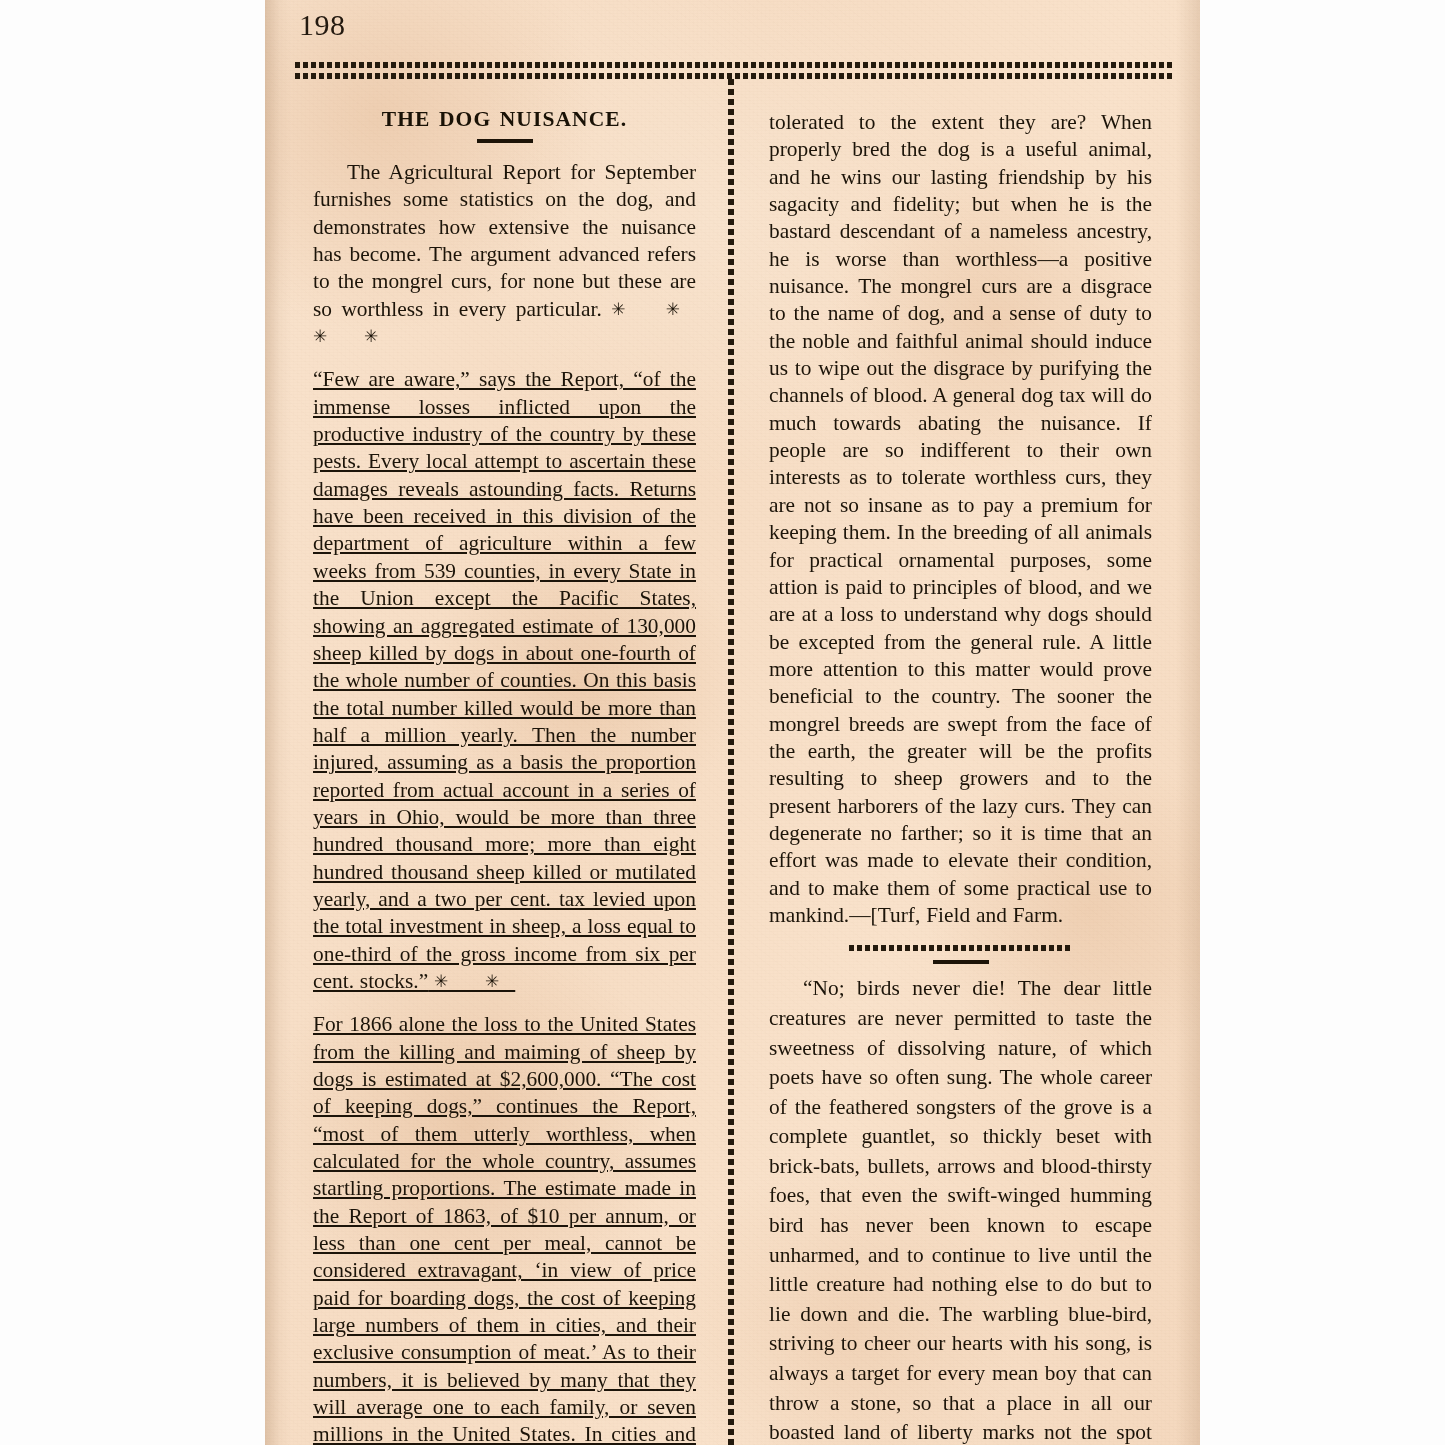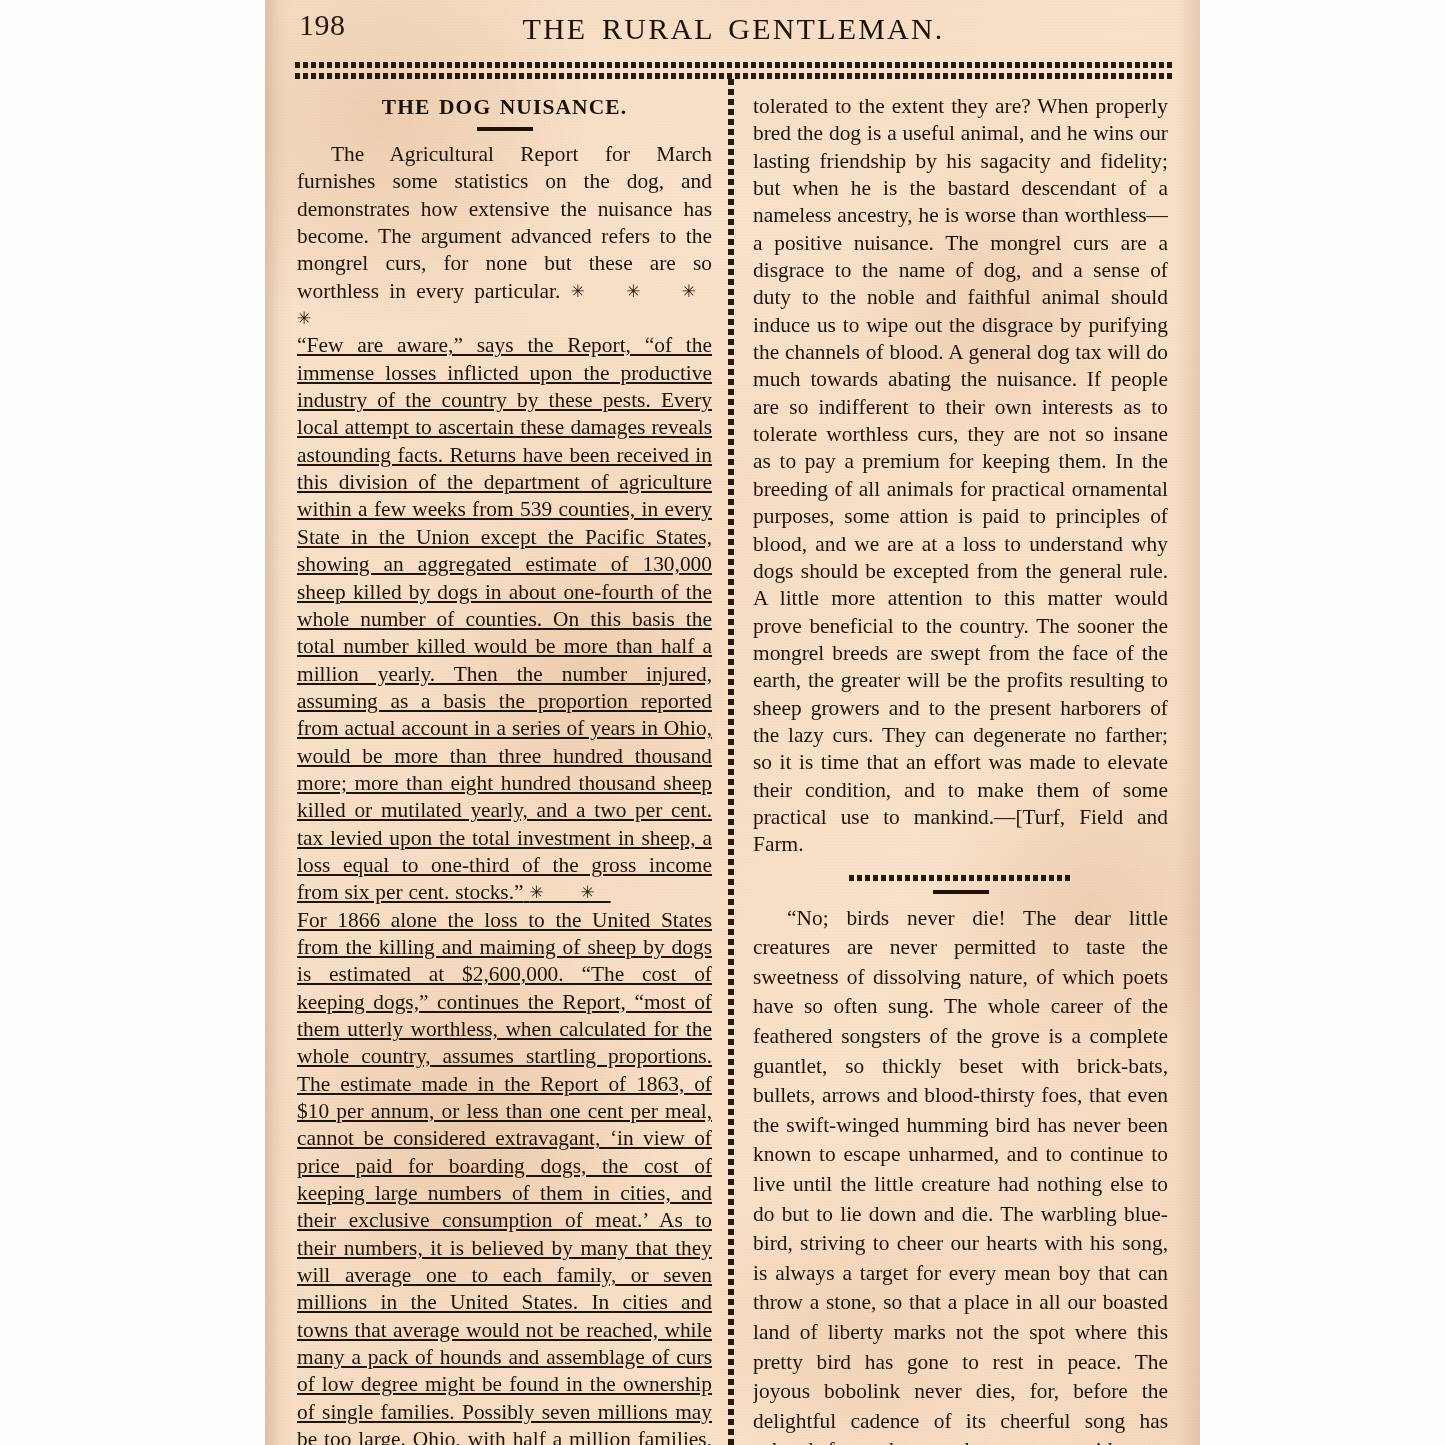--- a/index.html
+++ b/index.html
@@ -135,40 +135,40 @@
         rgba(0,0,0,0) 6px, rgba(0,0,0,0) 10px);
   }
 
   
   .headline {
     text-align: center;
     font-size: 21.5px;
     font-weight: bold;
     letter-spacing: 1.1px;
     color: #1a1206;
-    margin: 2px 0 0 0;
+    margin: 14px 0 0 0;
     word-spacing: 2px;
   }
   .headline-rule {
     width: 56px;
     height: 4px;
     background: #1d1408;
     margin: 7px auto 10px auto;
   }
   .section-dotrule {
     width: 224px;
     height: 6px;
     margin: 16px auto 9px auto;
     background-image: repeating-linear-gradient(90deg,
         #241a0d 0px, #241a0d 5px,
         rgba(0,0,0,0) 5px, rgba(0,0,0,0) 8px);
   }
 
   p.body {
-    margin: 0;
+    margin: 16px;
     text-indent: 34px;
     text-align: justify;
     font-size: 21.4px;
     line-height: 27.35px;
     color: #1c1409;
     word-spacing: 0.5px;
     -webkit-hyphens: none;
     hyphens: none;
   }
   p.body.loose {
@@ -191,37 +191,36 @@
   <div id="sheet">
     <div id="grain"></div>
   </div>
   <div id="spine-shade"></div>
   <div id="edge-shade"></div>
 
   <div id="content">
 
     <div id="masthead">
       <div id="page-number">198</div>
-      <div id="masthead-title">THE RURAL GENTLEMAN.</div>
     </div>
 
     <div class="dotrule" id="rule-top-1"></div>
     <div class="dotrule" id="rule-top-2"></div>
 
     <div id="columns">
 
       <div id="col-divider"></div>
 
       <div class="column" id="col-left">
 
         <div class="headline">THE DOG NUISANCE.</div>
         <div class="headline-rule"></div>
 
         <p class="body">
-          <span>The Agricultural Report for March furnishes some statistics on the dog, and demonstrates how extensive the nuisance has become. The argument advanced refers to the mongrel curs, for none but these are so worthless in every particular.</span>
+          <span>The Agricultural Report for September furnishes some statistics on the dog, and demonstrates how extensive the nuisance has become. The argument advanced refers to the mongrel curs, for none but these are so worthless in every particular.</span>
           <span class="starmark">✳ ✳ ✳ ✳</span>
         </p>
 
         <p class="body" style="text-indent:0;">
           <span>“Few are aware,” says the Report, “of the immense losses inflicted upon the productive industry of the country by these pests. Every local attempt to ascertain these damages reveals astounding facts. Returns have been received in this division of the department of agriculture within a few weeks from 539 counties, in every State in the Union except the Pacific States, showing an aggregated estimate of 130,000 sheep killed by dogs in about one-fourth of the whole number of counties. On this basis the total number killed would be more than half a million yearly. Then the number injured, assuming as a basis the proportion reported from actual account in a series of years in Ohio, would be more than three hundred thousand more; more than eight hundred thousand sheep killed or mutilated yearly, and a two per cent. tax levied upon the total investment in sheep, a loss equal to one-third of the gross income from six per cent. stocks.”</span>
           <span class="starmark">✳ ✳</span>
         </p>
 
         <p class="body" style="text-indent:0;">
           <span>For 1866 alone the loss to the United States from the killing and maiming of sheep by dogs is estimated at $2,600,000. “The cost of keeping dogs,” continues the Report, “most of them utterly worthless, when calculated for the whole country, assumes startling proportions. The estimate made in the Report of 1863, of $10 per annum, or less than one cent per meal, cannot be considered extravagant, ‘in view of price paid for boarding dogs, the cost of keeping large numbers of them in cities, and their exclusive consumption of meat.’ As to their numbers, it is believed by many that they will average one to each family, or seven millions in the United States. In cities and towns that average would not be reached, while many a pack of hounds and assemblage of curs of low degree might be found in the ownership of single families. Possibly seven millions may be too large. Ohio, with half a million families, is supposed by many to have half a million dogs, although little more than one-third of that number are found on the assessors’ books. It may be assumed, in view of all the data obtained, as a low estimate, that there are five millions of dogs in the United States, and that their subsistence involves an expenditure of fifty millions of dollars.”</span>

